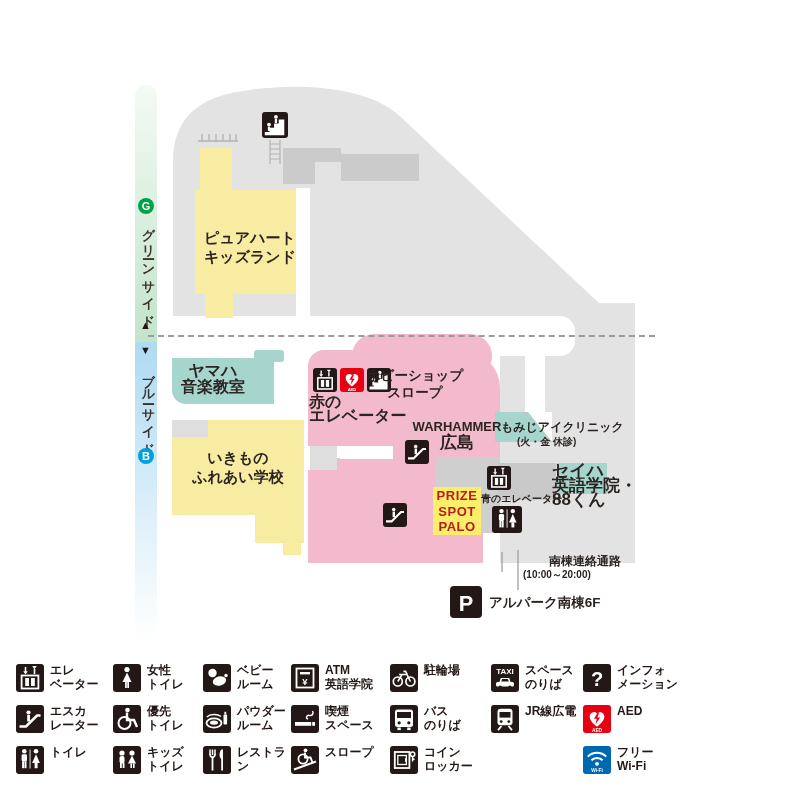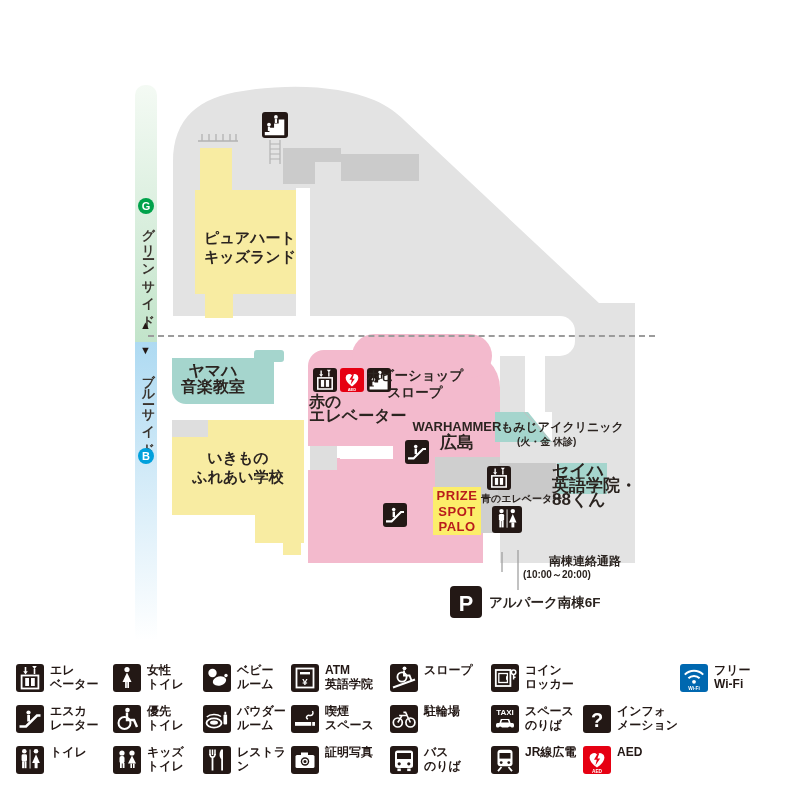--- a/index.html
+++ b/index.html
@@ -467,31 +467,20 @@
         </svg>
       </span>
       <span class="tx">
         <span>喫煙</span>
         <span>スペース</span>
       </span>
     </div>
   <div class="li">
       <span class="ic">
         <svg viewBox="0 0 28 28">
-          <use href="#i-cam"></use>
-        </svg>
-      </span>
-      <span class="tx">
-        <span>証明写真</span>
-        <span></span>
-      </span>
-    </div>
-  <div class="li">
-      <span class="ic">
-        <svg viewBox="0 0 28 28">
           <use href="#i-slope"></use>
         </svg>
       </span>
       <span class="tx">
         <span>スロープ</span>
         <span></span>
       </span>
     </div>
   <div class="li">
       <span class="ic">

